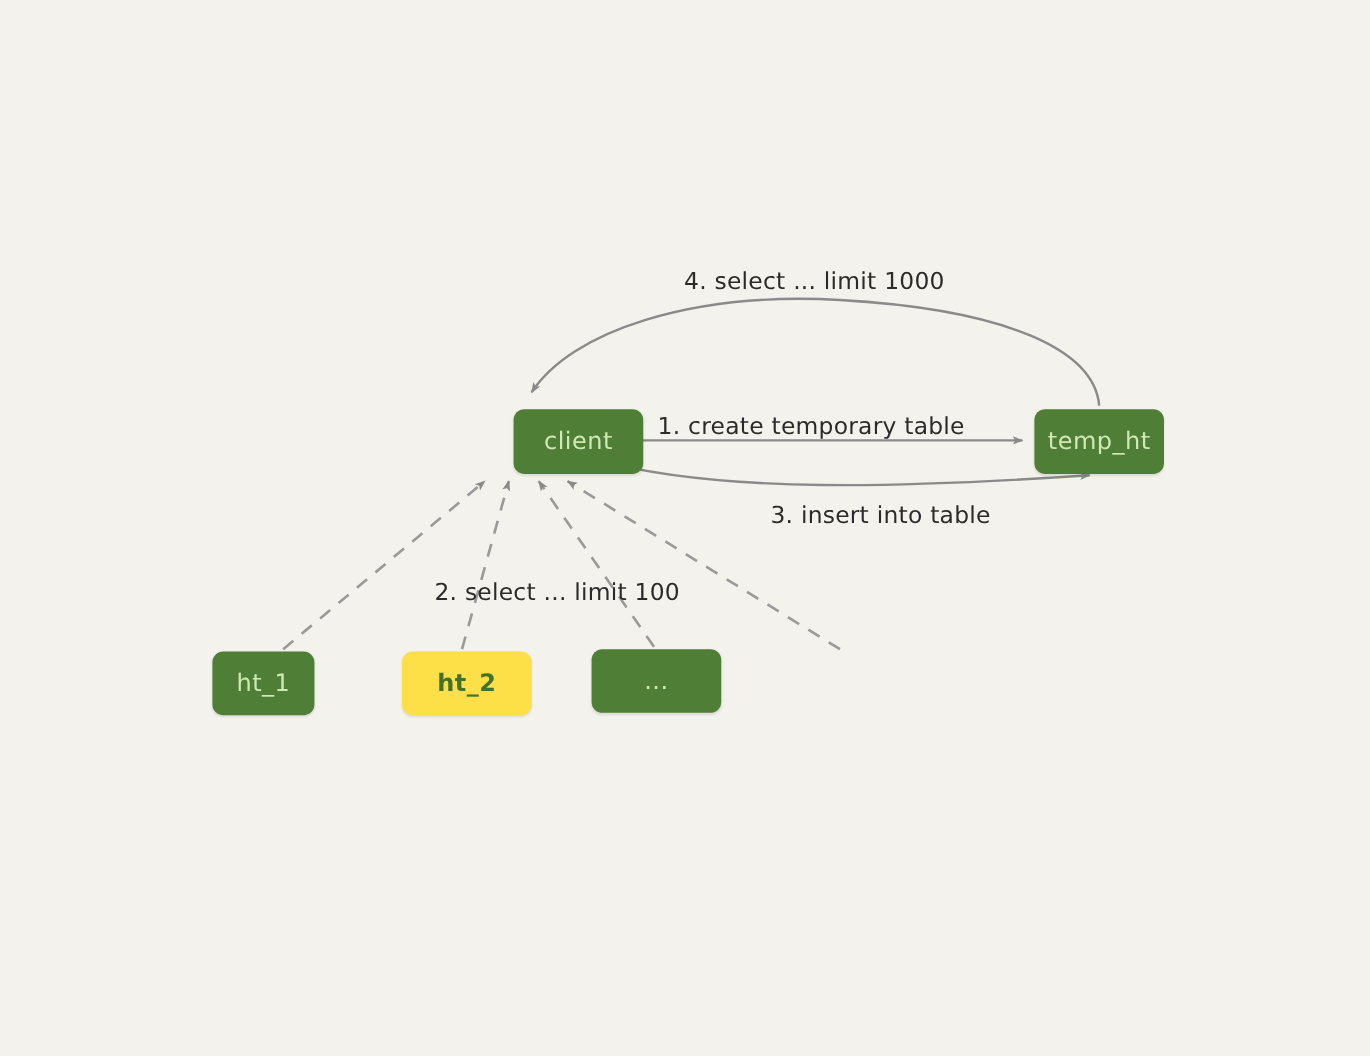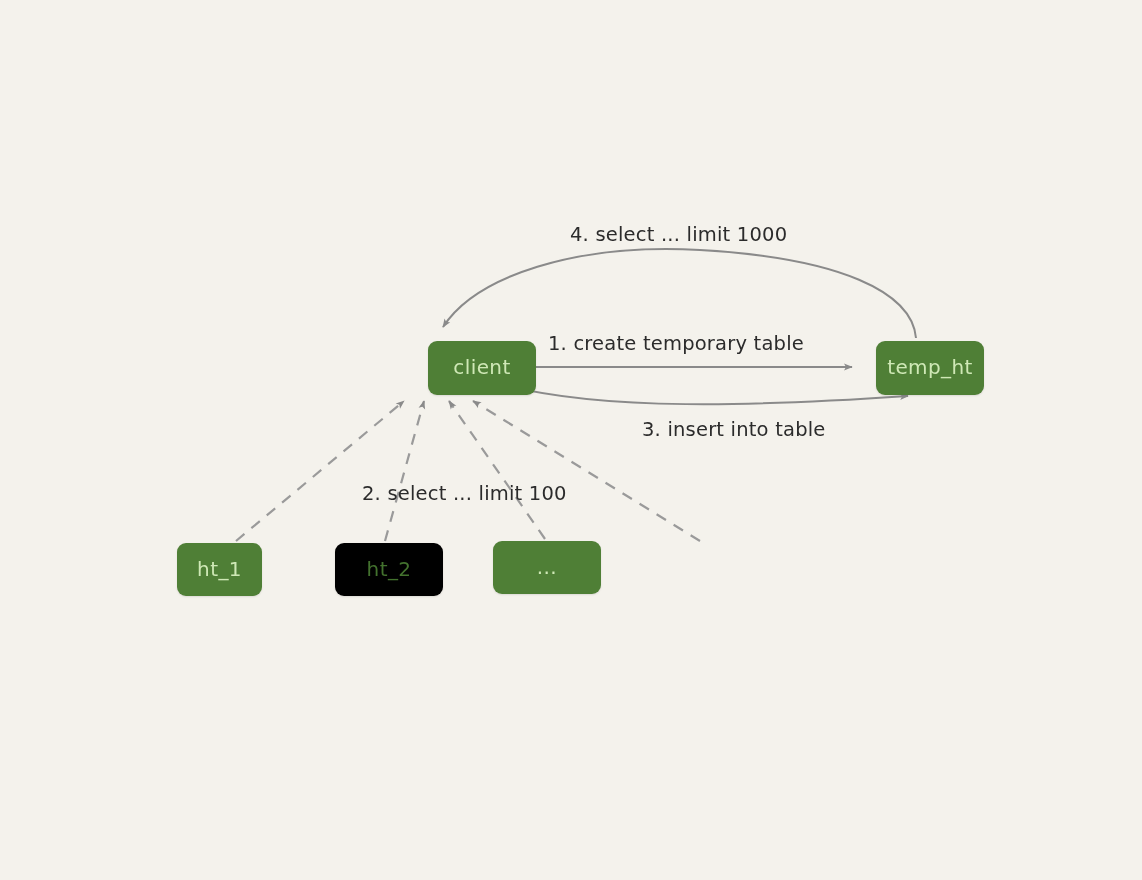--- a/index.html
+++ b/index.html
@@ -37,22 +37,23 @@
     font-size: 20px;
     letter-spacing: 0.4px;
     z-index: 3;
     box-shadow: 0 1px 2px rgba(0,0,0,0.10);
   }
   .node.dark {
     background: #4f7f36;
     color: #cfe8b6;
   }
   .node.light {
-    background: #000000;
+    background: #fde047;
     color: #43722e;
+    font-weight: bold;
   }
   .node-label {
     pointer-events: none;
     line-height: 1;
     transform: translateY(-1px);
   }
   .edge-label {
     position: absolute;
     font-family: "DejaVu Sans", sans-serif;
     font-size: 19.5px;
@@ -83,38 +84,38 @@
     <path d="M 236 541 L 404 401" fill="none" stroke="#9a9a9a" stroke-width="2.2" stroke-dasharray="11 9" marker-end="url(#ah)"></path>
     <path d="M 385 541 L 424 401" fill="none" stroke="#9a9a9a" stroke-width="2.2" stroke-dasharray="11 9" marker-end="url(#ah)"></path>
     <path d="M 545 539 L 449 401" fill="none" stroke="#9a9a9a" stroke-width="2.2" stroke-dasharray="11 9" marker-end="url(#ah)"></path>
     <path d="M 700 541 L 473 401" fill="none" stroke="#9a9a9a" stroke-width="2.2" stroke-dasharray="11 9" marker-end="url(#ah)"></path>
   </svg>
 
   <div class="node dark" style="left:388px; top:341px; width:108px; height:54px;margin-left:40px;">
     <span class="node-label">client</span>
   </div>
 
-  <div class="node dark" style="left:862px; top:341px; width:108px; height:54px;margin-left:14px;">
+  <div class="node dark" style="left:862px; top:341px; width:108px; height:54px;">
     <span class="node-label">temp_ht</span>
   </div>
 
   <div class="node dark" style="left:177px; top:543px; width:85px; height:53px;">
     <span class="node-label">ht_1</span>
   </div>
 
   <div class="node light" style="left:335px; top:543px; width:108px; height:53px;">
     <span class="node-label">ht_2</span>
   </div>
 
   <div class="node dark" style="left:493px; top:541px; width:108px; height:53px;">
     <span class="node-label">...</span>
   </div>
 
 
   <div class="edge-label" style="left:570px; top:223px;">4. select ... limit 1000</div>
 
-  <div class="edge-label" style="left:548px; top:332px;">1. create temporary table</div>
+  <div class="edge-label" style="left:548px; top:344px;">1. create temporary table</div>
 
   <div class="edge-label" style="left:642px; top:418px;">3. insert into table</div>
 
   <div class="edge-label" style="left:346px; top:482px;margin-left:16px;">2. select ... limit 100</div>
 
 </div>
 
 </body></html>

